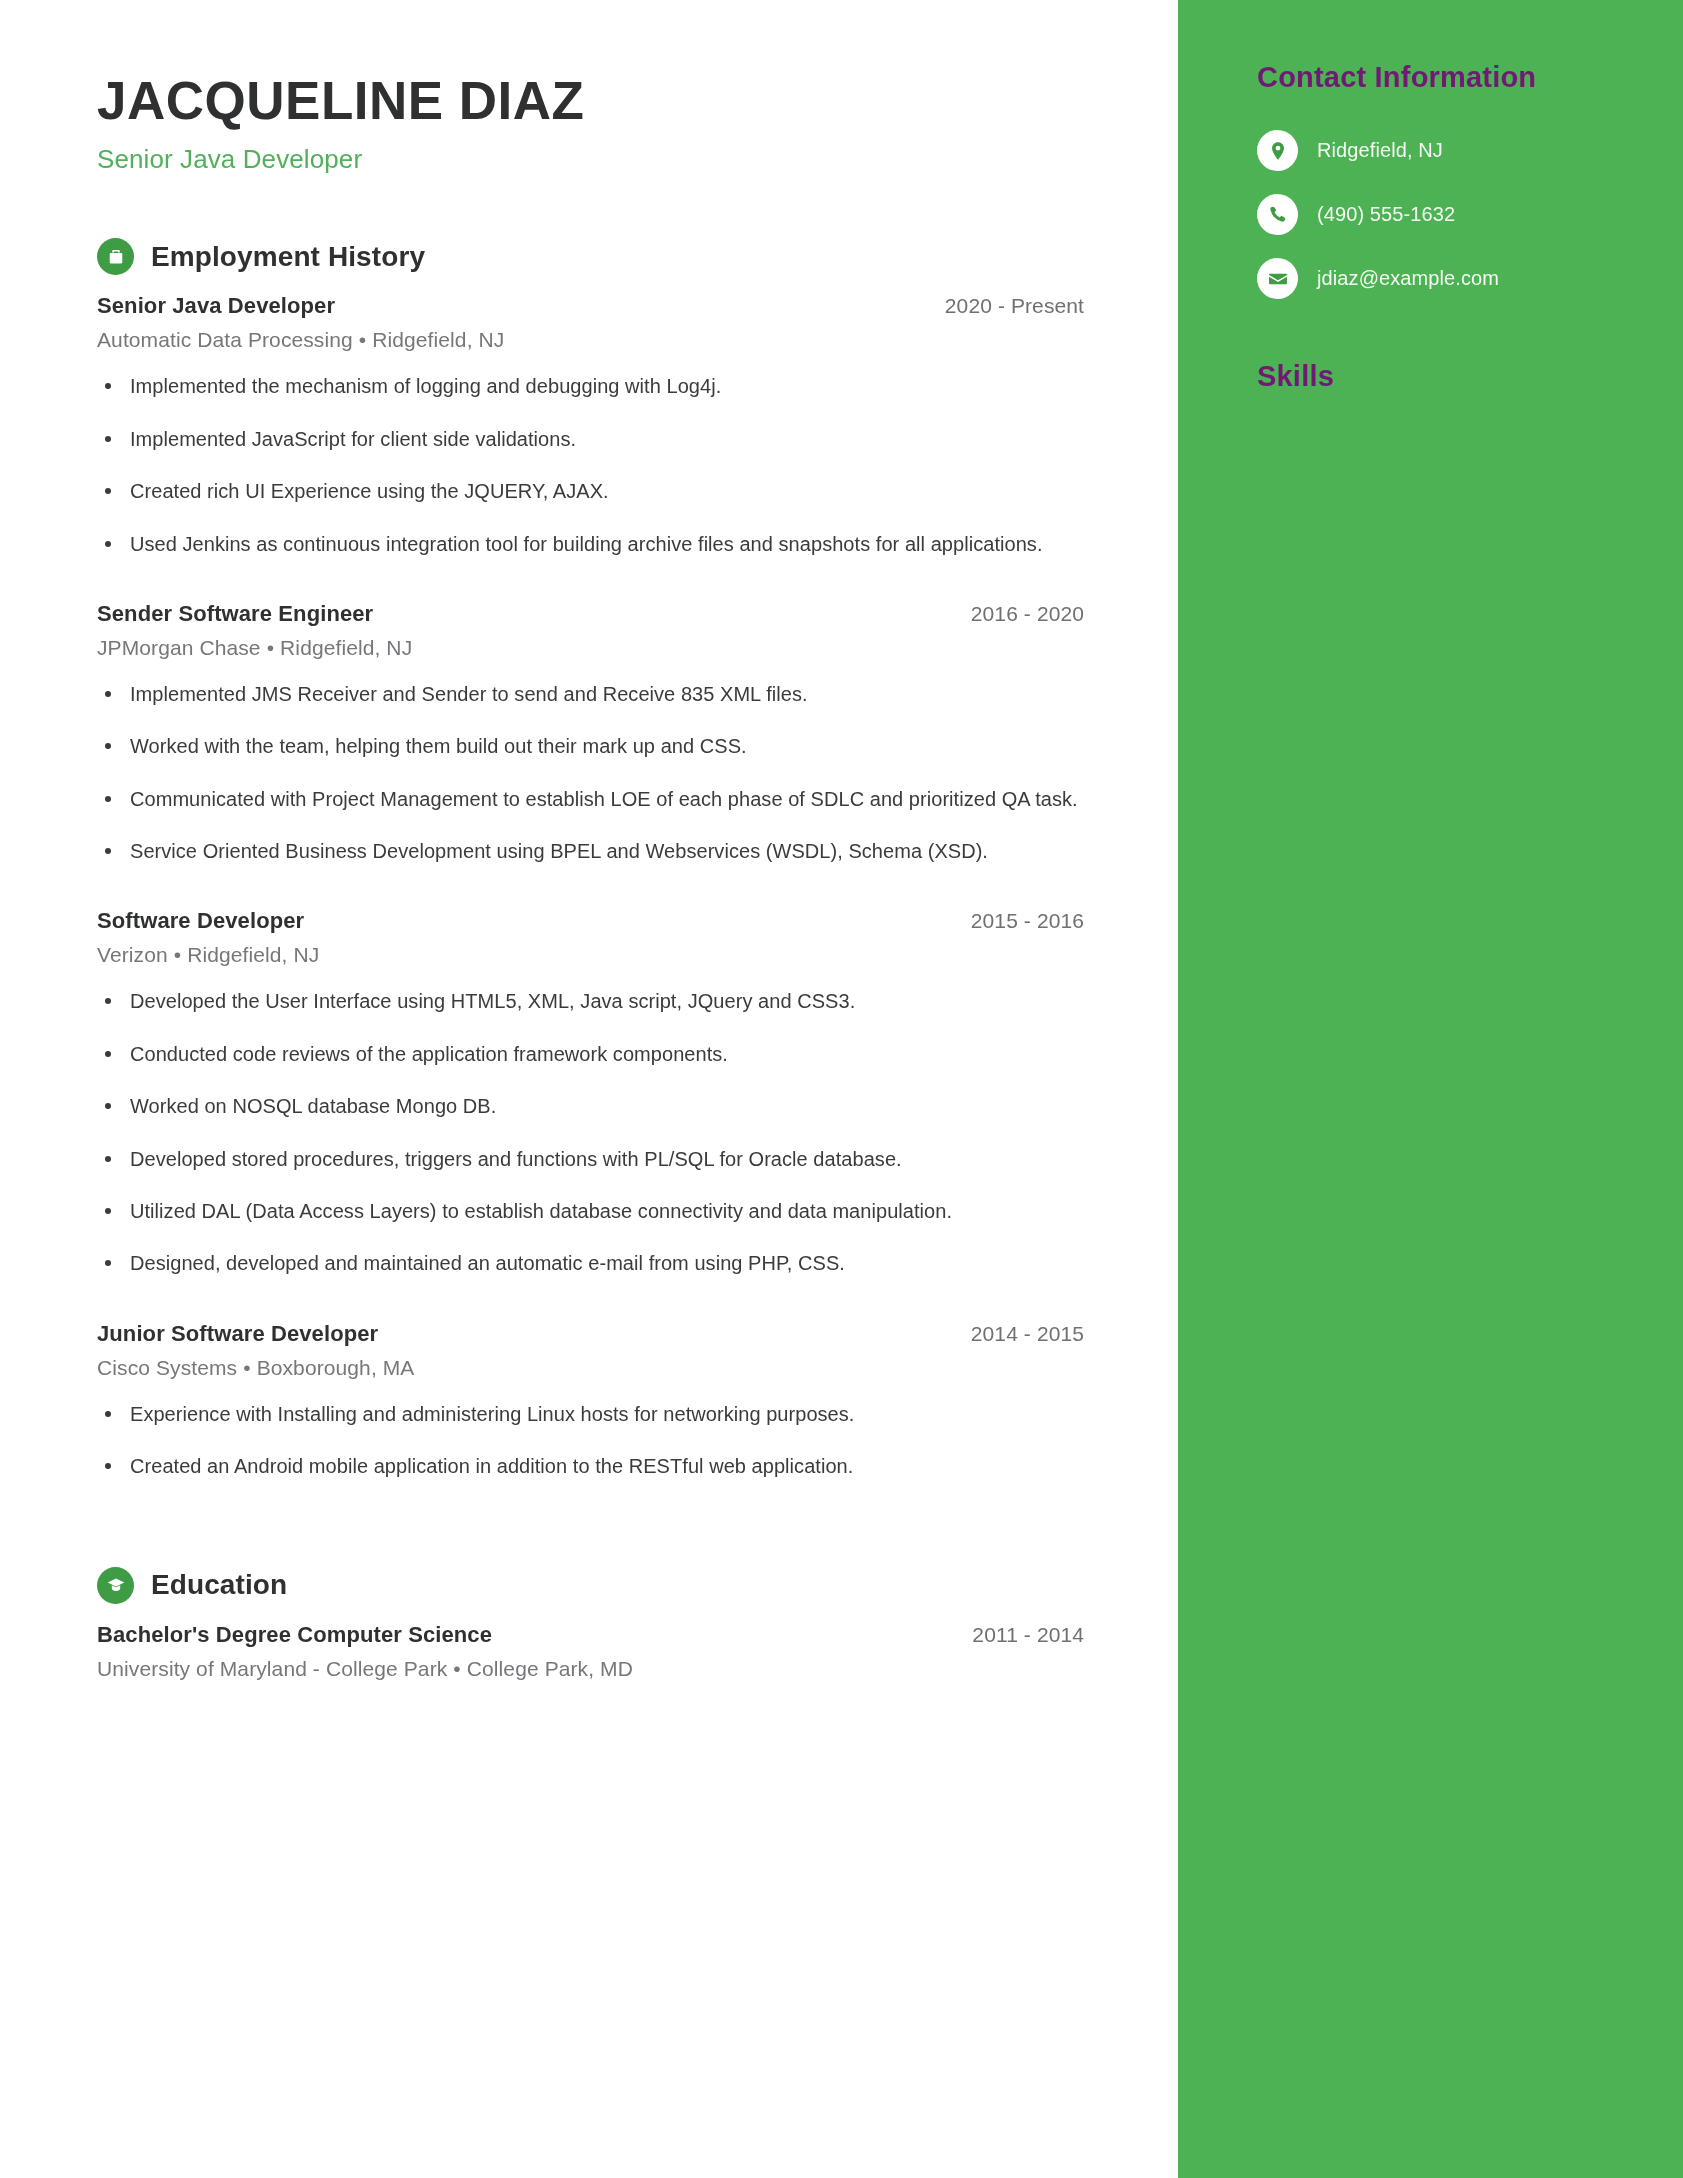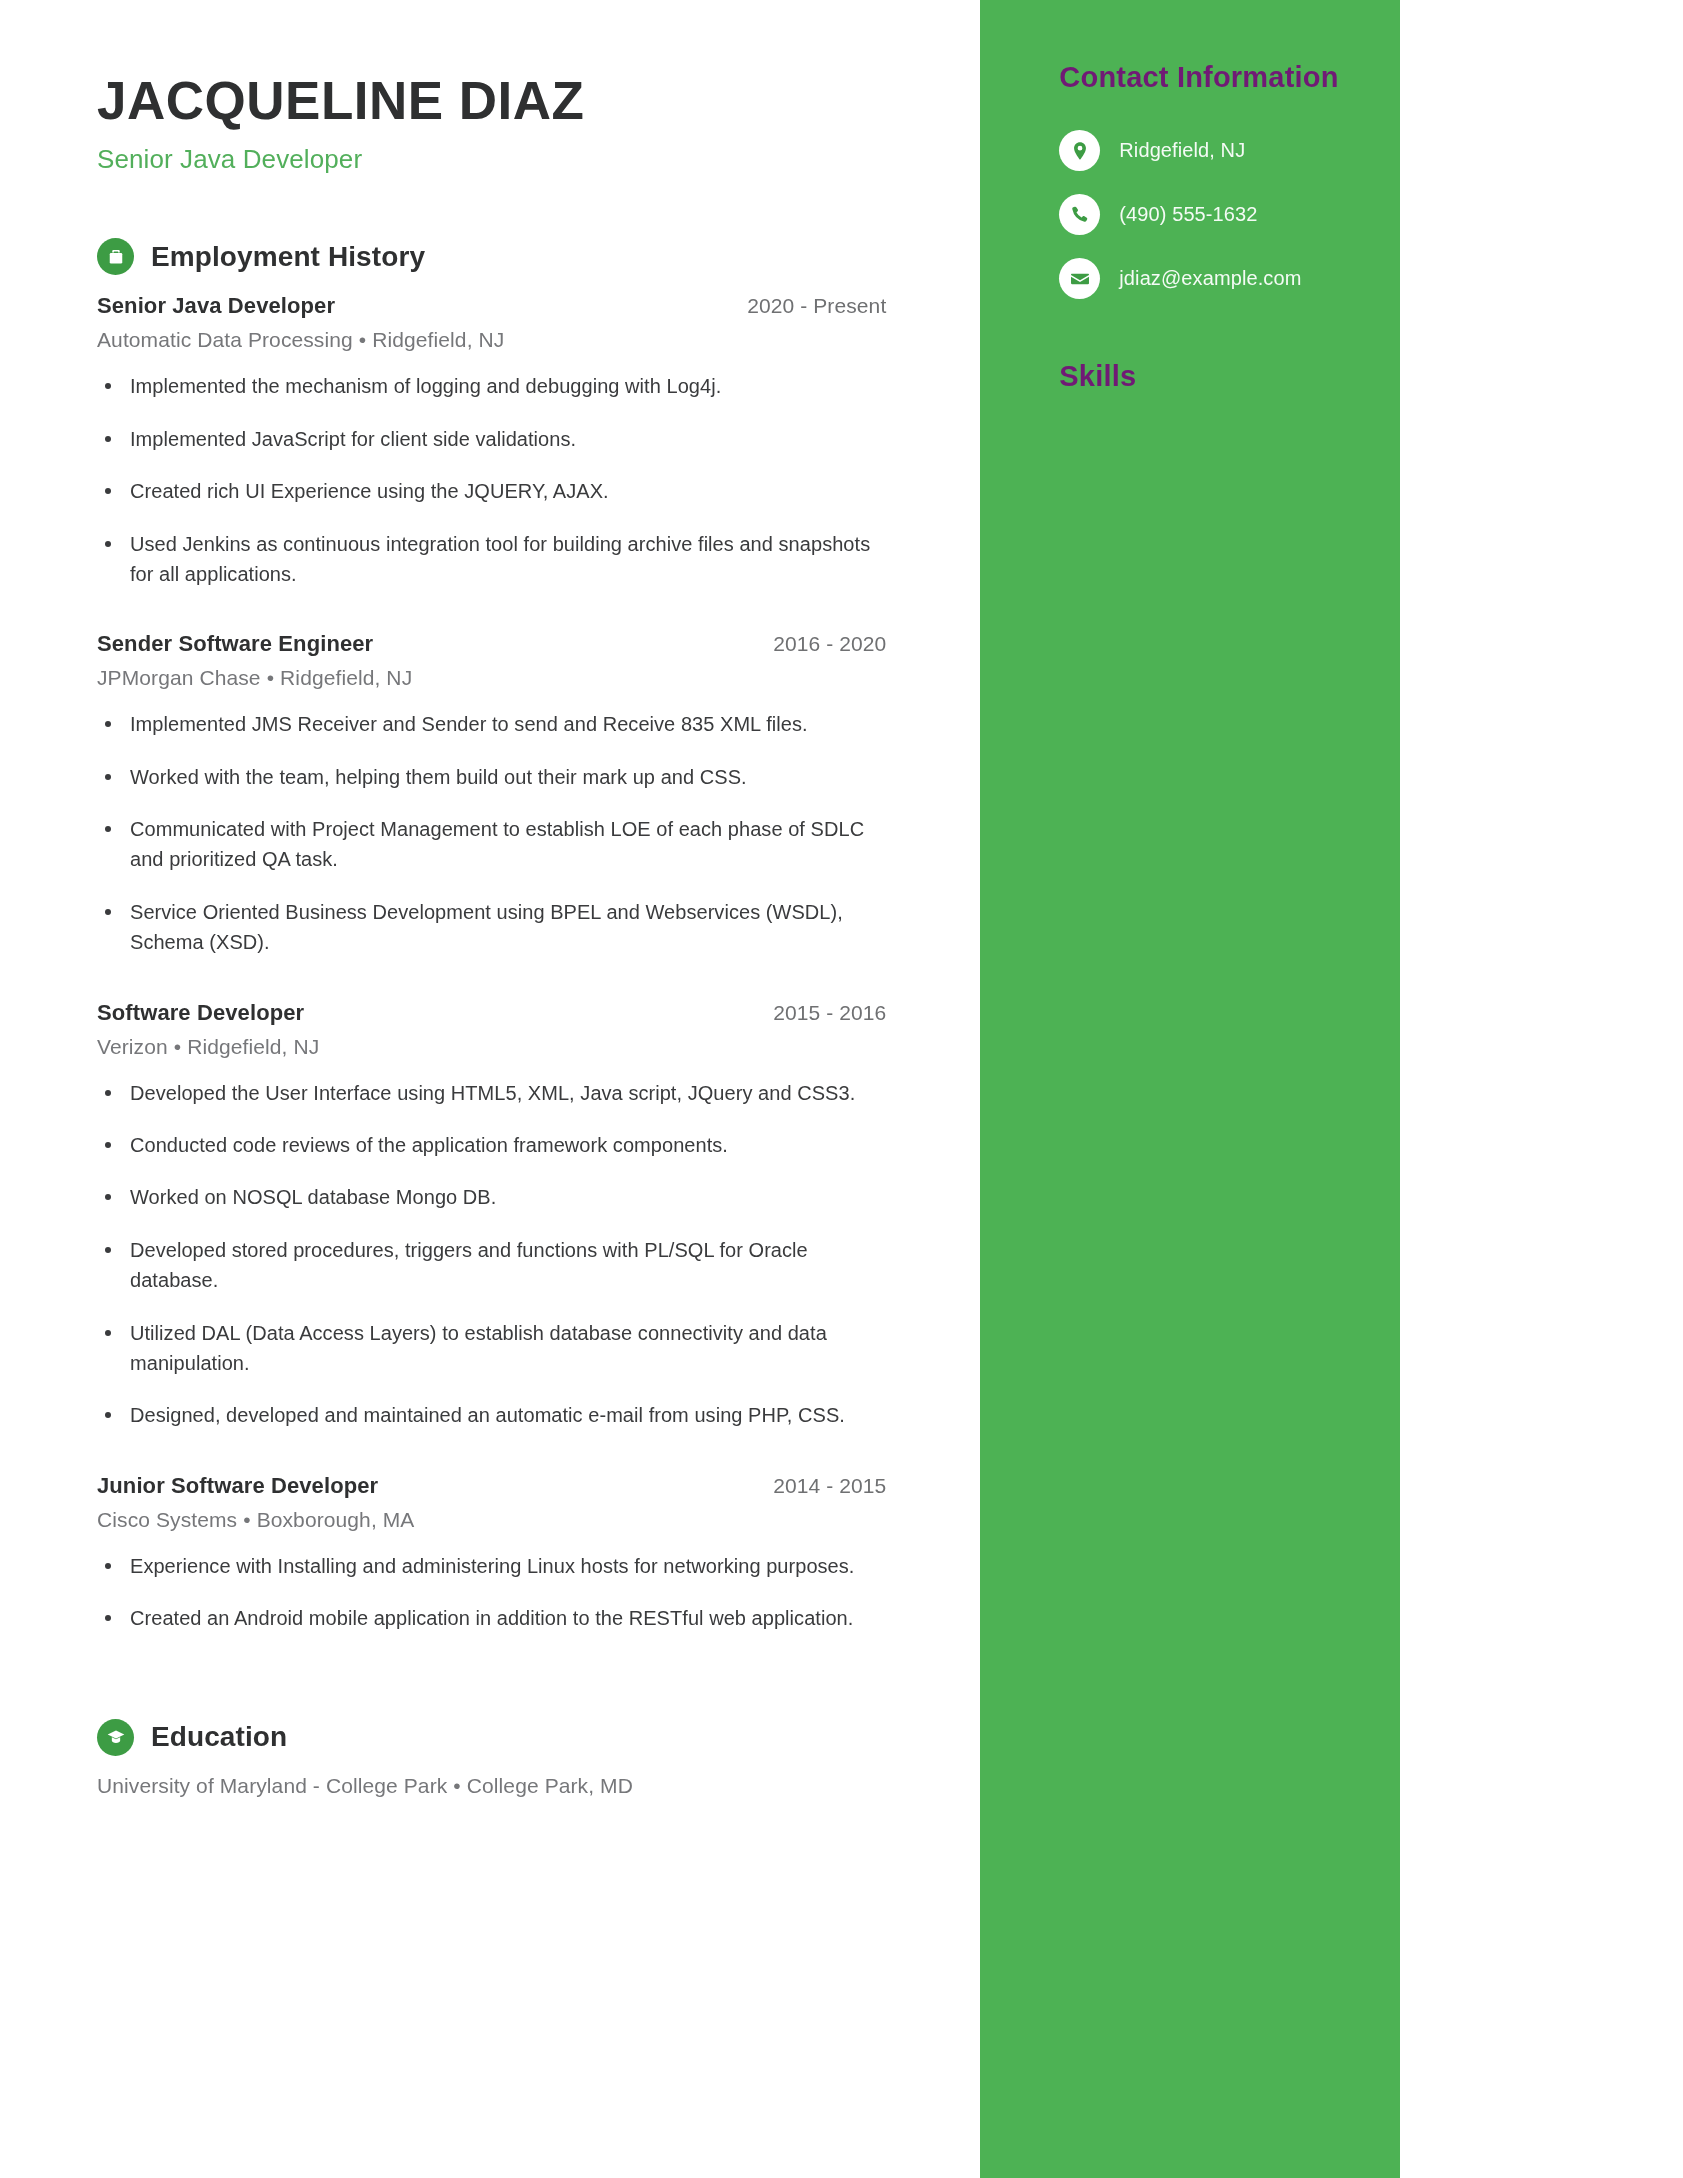--- a/index.html
+++ b/index.html
@@ -6,21 +6,21 @@
 
   html, body {
     width: 1683px;
     height: 2178px;
     background: #ffffff;
     font-family: "Liberation Sans", sans-serif;
   }
 
   .page {
     position: relative;
-    width: 1400px;
+    width: 1683px;
     height: 2178px;
     background: #ffffff;
     display: flex;
     overflow: hidden;
   }
 
   
   .main {
     width: 1178px;
     height: 100%;
@@ -291,20 +291,24 @@
         <svg width="20" height="20" viewBox="0 0 24 24" fill="#ffffff">
           <path d="M12 4.2 22 9l-10 4.8L2 9l10-4.8z"></path>
           <path d="M7 12.4v4.2c0 1.4 2.3 2.6 5 2.6s5-1.2 5-2.6v-4.2l-5 2.4-5-2.4z"></path>
         </svg>
       </span>
       <span class="sec-title">Education</span>
     </div>
 
     <div>
       <div class="entry">
+        <div class="entry-row">
+          <span class="entry-title">Bachelor's Degree Computer Science</span>
+          <span class="entry-date">2011 - 2014</span>
+        </div>
         <div class="entry-sub">
           <span>University of Maryland - College Park</span><span class="sep">•</span><span>College Park, MD</span>
         </div>
       </div>
     </div>
 
   </div>
 
   <div class="sidebar">
 

